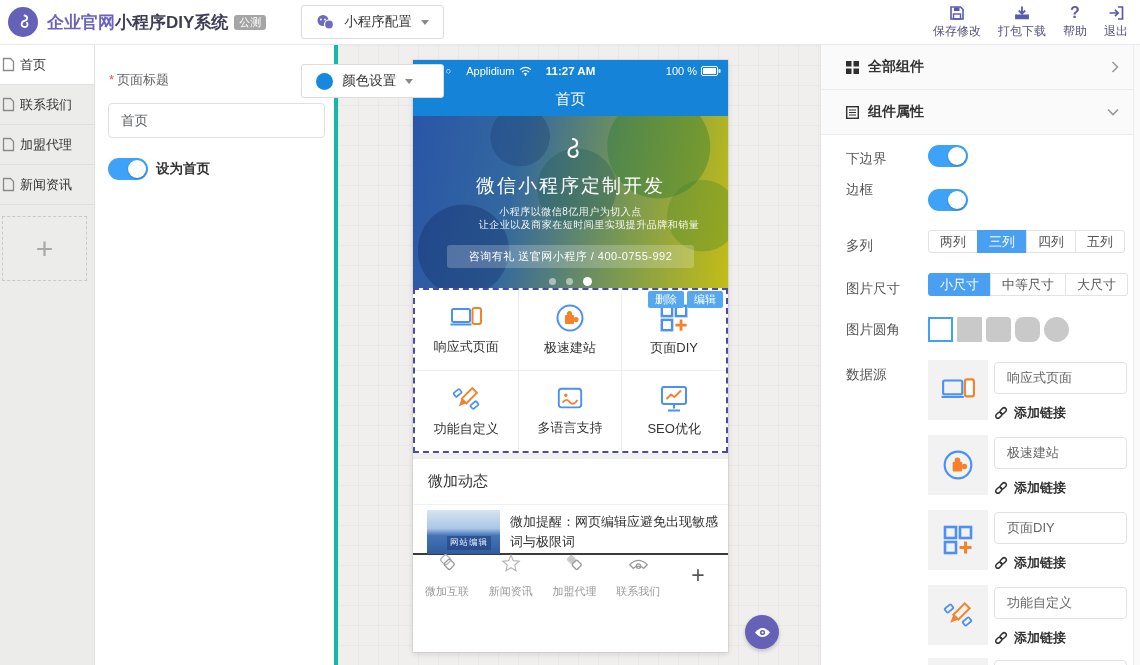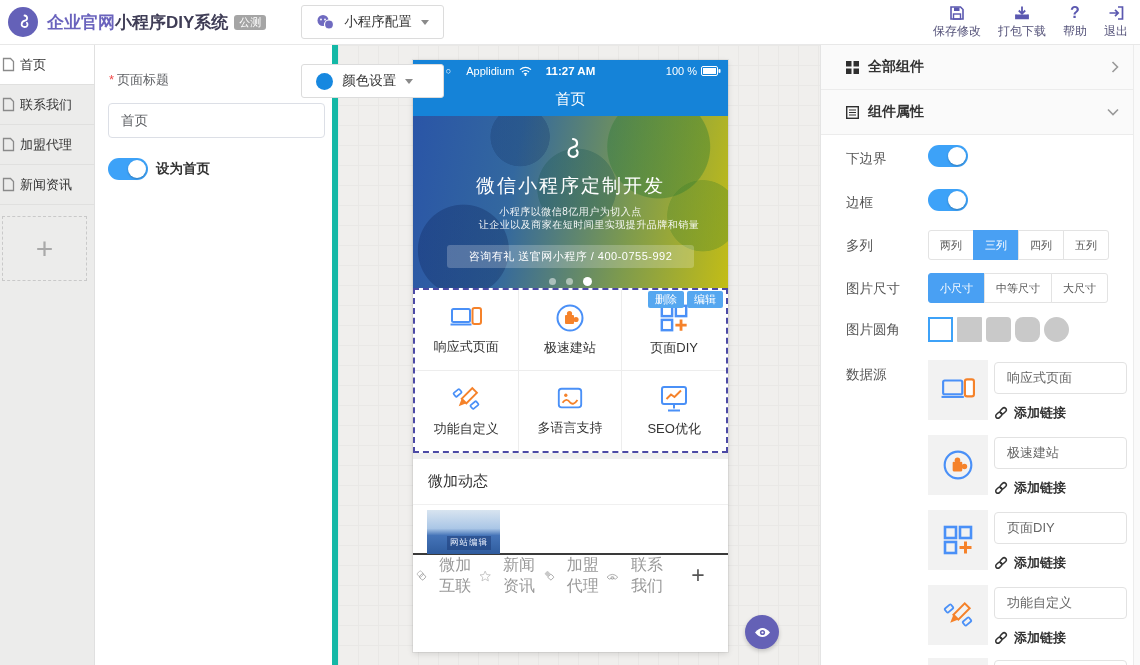--- a/index.html
+++ b/index.html
@@ -36,21 +36,21 @@
   .sidebar{position:absolute;left:0;top:45px;width:95px;height:620px;background:#ececeb;
     border-right:1px solid #e0e0e0;}
   .sb-item{height:40px;display:flex;align-items:center;gap:5px;padding-left:2px;
     border-bottom:1px solid #e0e0df;font-size:13px;color:#333;cursor:pointer;background:#ececeb;}
   .sb-item.active{background:#fff;}
   .sb-add{position:absolute;left:2px;top:171px;width:85px;height:65px;border:1px dashed #c9c9c9;
     display:flex;align-items:center;justify-content:center;font-size:30px;color:#a9a9a9;cursor:pointer;}
 
   
   .settings{position:absolute;left:95px;top:45px;width:243px;height:620px;background:#fff;
-    border-right:6px solid #14b8a6;}
+    border-right:4px solid #14b8a6;}
   .ps-label{position:absolute;left:14px;top:26px;font-size:13px;color:#606266;}
   .req{color:#f04b4b;margin-right:3px;}
   .ps-input{position:absolute;left:13px;top:58px;width:217px;height:35px;border:1px solid #dcdfe6;
     border-radius:4px;font-size:13.5px;color:#606266;padding:0 12px;outline:none;
     font-family:"Liberation Sans","DejaVu Sans",sans-serif;}
   .ps-toggle-row{position:absolute;left:13px;top:113px;display:flex;align-items:center;gap:8px;}
   .switch{width:40px;height:22px;border-radius:11px;background:#3da2f8;position:relative;cursor:pointer;flex:none;}
   .switch .knob{position:absolute;right:2px;top:2px;width:18px;height:18px;border-radius:50%;background:#fff;
     box-shadow:0 1px 2px rgba(0,0,0,.25);}
   .ps-toggle-label{font-size:13.5px;color:#333;font-weight:bold;}
@@ -107,39 +107,39 @@
     color:#333;background:#fff;border-bottom:1px solid #f0f0f0;}
   .news-item{height:48px;display:flex;gap:10px;padding:5px 10px 0 14px;background:#fff;cursor:pointer;}
   .thumb{width:73px;height:44px;flex:none;position:relative;overflow:hidden;
     background:linear-gradient(180deg,#d8e4f0 0%,#aac6e6 42%,#4574b8 58%,#2f5c9e 100%);}
   .thumb .cap{position:absolute;left:20px;bottom:4px;background:rgba(30,60,120,.55);color:#e8eefc;
     font-size:8.5px;padding:1px 3px;letter-spacing:1px;text-align:center;}
   .news-title{font-size:13px;color:#333;line-height:1.55;padding-top:2px;}
 
   .p-tabbar{height:42px;border-top:2px solid #3a3a3a;background:#fff;display:flex;
     align-items:center;padding:0 2px;}
-  .p-tab{flex:1;display:flex;flex-direction:row;align-items:center;gap:12px;
-    font-size:16px;color:#999;cursor:pointer;padding-top:2px;}
+  .p-tab{flex:1;display:flex;flex-direction:column;align-items:center;gap:12px;
+    font-size:11px;color:#999;cursor:pointer;padding-top:2px;}
   .p-plus{width:56px;text-align:center;font-size:23px;color:#555;cursor:pointer;line-height:1;}
 
   .fab{position:absolute;left:407px;top:570px;width:34px;height:34px;border-radius:50%;
     background:#6461b6;display:flex;align-items:center;justify-content:center;cursor:pointer;
     box-shadow:0 2px 4px rgba(0,0,0,.2);}
 
   
   .inspector{position:absolute;left:820px;top:45px;width:313px;height:620px;background:#fff;
     border-left:1px solid #e4e4e4;overflow:hidden;}
   .insp-head{height:45px;display:flex;align-items:center;padding:0 14px 0 25px;background:#fafafa;
     border-bottom:1px solid #ececec;font-size:14px;font-weight:bold;color:#333;cursor:pointer;}
   .insp-head .hicon{margin-right:9px;display:flex;}
   .chev{margin-left:auto;color:#999;}
   .plabel{position:absolute;left:25px;font-size:13.5px;color:#555;}
   .pctrl{position:absolute;left:107px;}
   .seg{display:flex;}
-  .seg .opt{border:1px solid #e3e3e3;background:#fff;color:#555;font-size:11px;height:30px;
+  .seg .opt{border:1px solid #e3e3e3;background:#fff;color:#555;font-size:13px;height:23px;
     display:flex;align-items:center;padding:0 11px;margin-left:-1px;cursor:pointer;white-space:nowrap;}
   .seg .opt:first-child{margin-left:0;border-radius:3px 0 0 3px;}
   .seg .opt:last-child{border-radius:0 3px 3px 0;}
   .seg .opt.sel{background:#49a0f3;border-color:#49a0f3;color:#fff;}
   .ropts{display:flex;gap:4px;}
   .ropt{width:25px;height:25px;background:#c9c9c9;cursor:pointer;}
   .ropt.sel{background:#fff;border:2px solid #3da2f8;}
   .r1{border-radius:1px;} .r2{border-radius:4px;} .r3{border-radius:8px;} .r4{border-radius:50%;}
   .ds-row{position:absolute;left:107px;width:200px;height:66px;}
   .ds-thumb{position:absolute;left:0;top:0;width:60px;height:60px;background:#f2f2f2;
@@ -378,20 +378,21 @@
     </div>
 
     <div class="sect-gap"></div>
 
     <div class="news-head">微加动态</div>
 
     <div class="news-item">
       <div class="thumb">
         <span class="cap">网站编辑</span>
       </div>
+      <div class="news-title">微加提醒：网页编辑应避免出现敏感词与极限词</div>
     </div>
 
     <div class="p-tabbar">
       <div class="p-tab">
         <svg width="20" height="18" viewBox="0 0 22 20">
           <rect x="5" y="2" width="9" height="9" rx="2" transform="rotate(45 9.5 6.5)" fill="none" stroke="#b5b5b5" stroke-width="1.5"></rect>
           <rect x="9" y="7" width="9" height="9" rx="2" transform="rotate(45 13.5 11.5)" fill="none" stroke="#9a9a9a" stroke-width="1.5"></rect>
         </svg>
         <span>微加互联</span>
       </div>
@@ -460,21 +461,21 @@
         <path d="M1 1.5 L6 6.5 L11 1.5" fill="none" stroke="#999" stroke-width="1.6"></path>
       </svg>
     </span>
   </div>
 
   <span class="plabel" style="top:105px">下边界</span>
   <div class="pctrl switch" style="top:100px">
       <div class="knob"></div>
     </div>
 
-  <span class="plabel" style="top:149px">边框</span>
+  <span class="plabel" style="top:136px">边框</span>
   <div class="pctrl switch" style="top:144px">
       <div class="knob"></div>
     </div>
 
   <span class="plabel" style="top:192px">多列</span>
   <div class="pctrl seg" style="top:185px">
     <div class="opt">两列</div>
     <div class="opt sel">三列</div>
     <div class="opt">四列</div>
     <div class="opt">五列</div>

